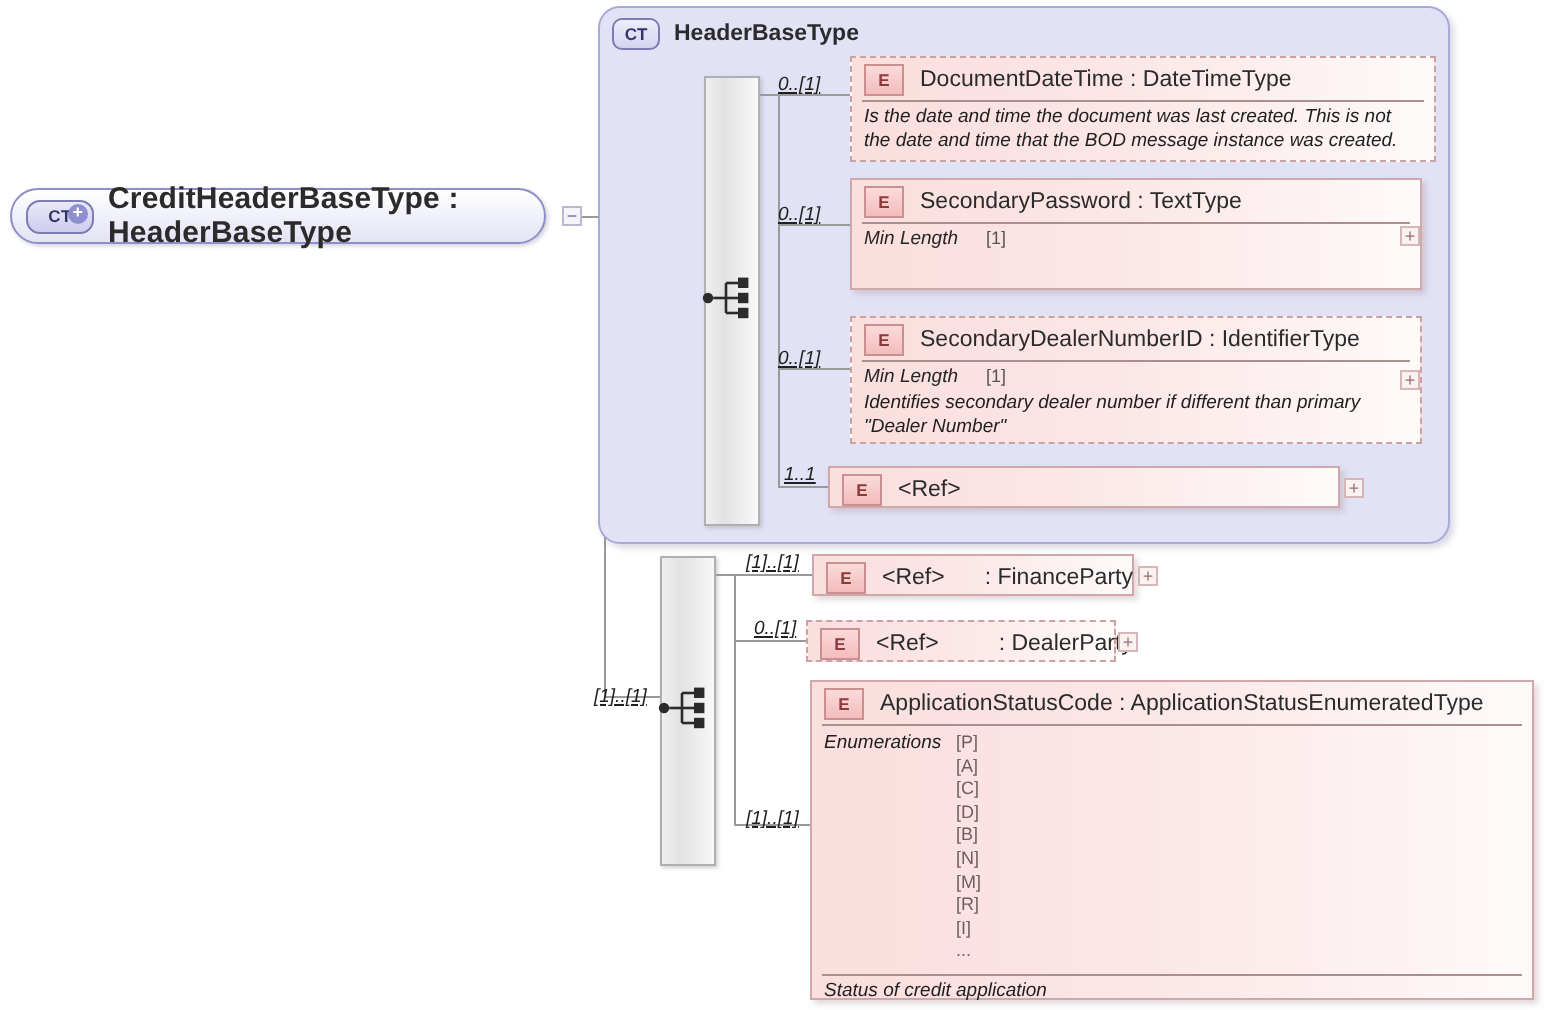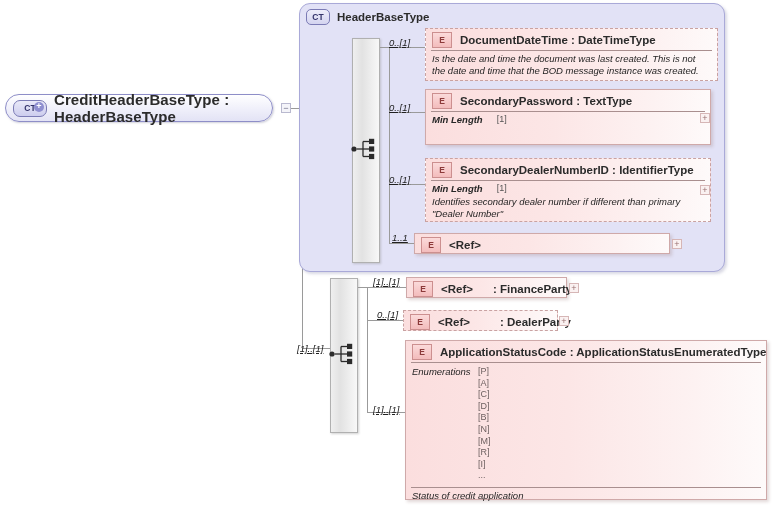--- a/index.html
+++ b/index.html
@@ -179,37 +179,37 @@
     color: #8c3a3a;
     font-size: 8.5px;
     font-weight: bold;
     display: flex;
     align-items: center;
     justify-content: center;
   }
   .el-name {
     margin-left: 8px;
     font-size: 11.5px;
-    font-weight: bold;
+    font-weight: normal;
     color: #2b2b2b;
     white-space: nowrap;
   }
   .el-sep {
     height: 1px;
     background: #a98f8f;
     margin: 0 5px;
   }
   .facet-row {
     display: flex;
     padding: 2px 6px 0 6px;
     font-size: 9.5px;
     font-style: italic;
     color: #262626;
   }
-  .facet-name { font-weight: bold; }
+  .facet-name { font-weight: normal; }
   .facet-val {
     margin-left: 14px;
     color: #555;
     font-style: normal;
     font-size: 9px;
   }
   .el-doc {
     padding: 2px 7px 0 6px;
     font-size: 9.5px;
     font-style: italic;

